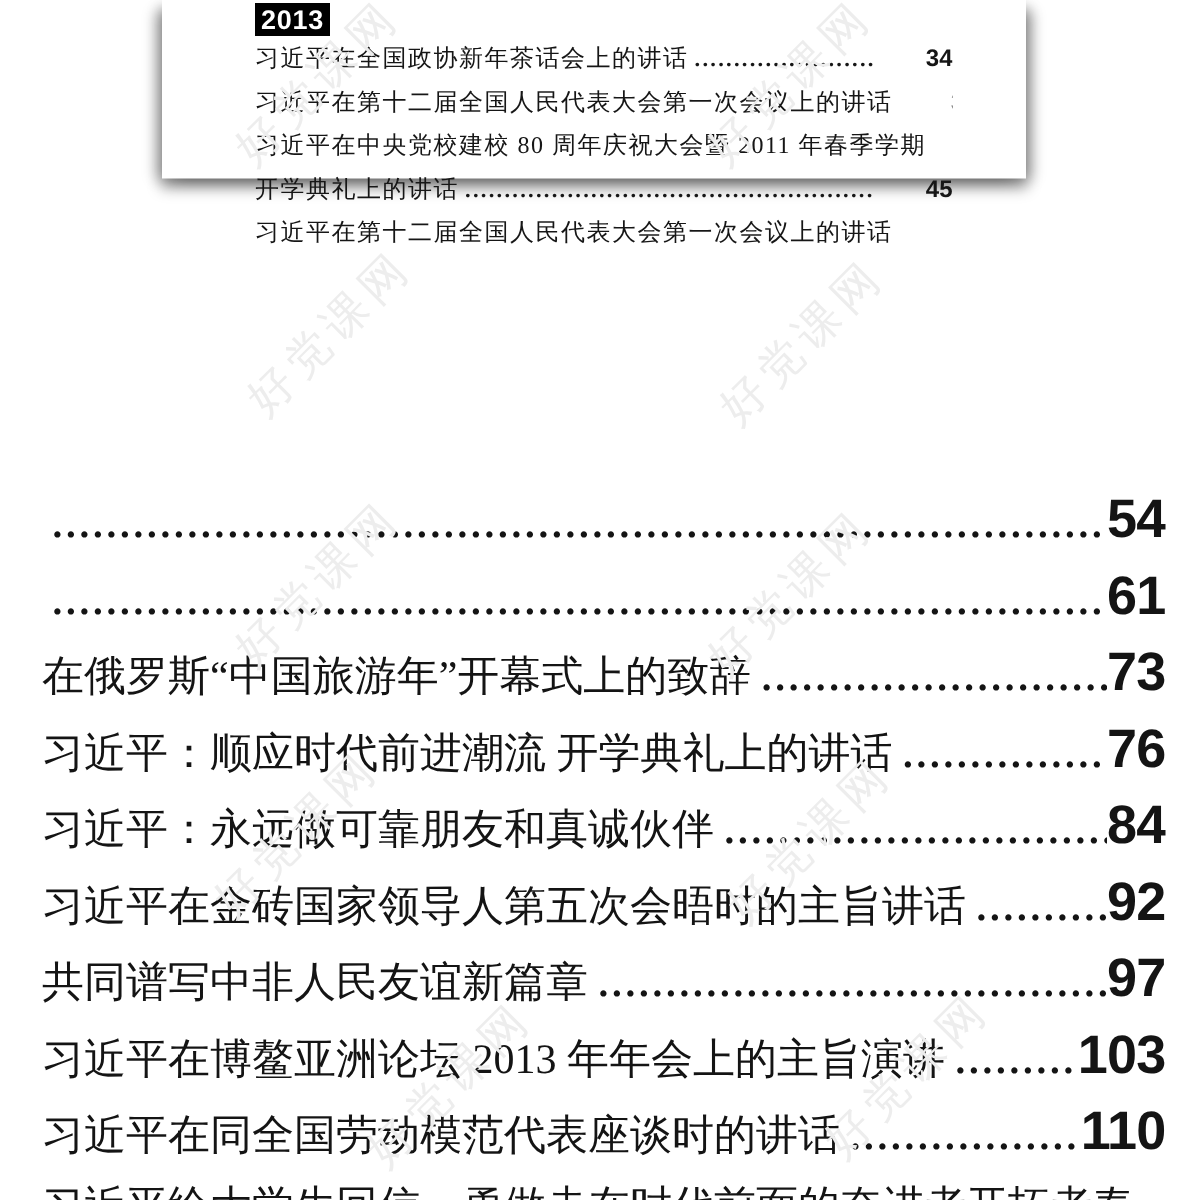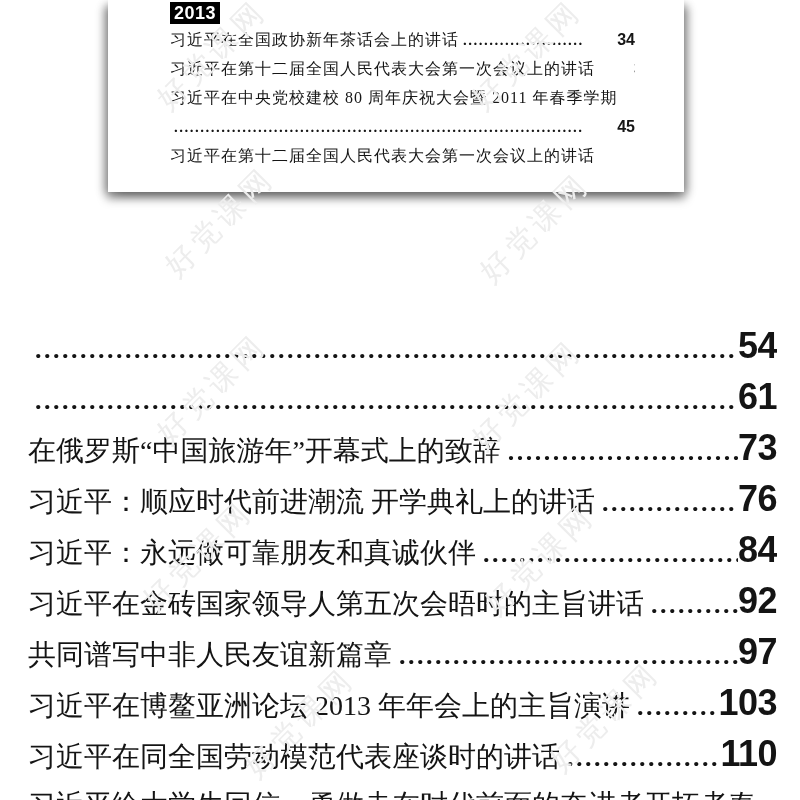--- a/index.html
+++ b/index.html
@@ -13,21 +13,21 @@
   .watermark-layer { position:absolute; inset:0; z-index:3; pointer-events:none; }
   .wm {
     position:absolute; white-space:nowrap;
     transform:translate(-50%,-50%) rotate(-45deg);
     font-family:"Liberation Sans","DejaVu Sans",sans-serif;
     font-size:30px; letter-spacing:5px; color:#ededed;
   }
 
   
   .thumb-page {
-    position:absolute; left:108px; top:0; width:576px; height:192px;
+    position:absolute; left:108px; top:0; width:576px; height:119px;
     background:#ffffff; z-index:2;
     box-shadow:
       0 6px 9px 1px rgba(0,0,0,0.38),
       -7px 4px 9px -3px rgba(0,0,0,0.28),
       7px 4px 9px -3px rgba(0,0,0,0.28);
   }
   .thumb-inner { position:absolute; left:62px; right:49px; top:2px; }
   .year-badge {
     display:inline-block; background:#000; color:#fff;
     font-family:"Liberation Sans","DejaVu Sans",sans-serif;
@@ -88,20 +88,21 @@
     <div class="trow-s toc-row">
       <span class="ttl">习近平在第十二届全国人民代表大会第一次会议上的讲话</span>
       <span class="dots">............................................................................................................................................................................................................................................................................................................</span>
       <span class="pg">37</span>
     </div>
     <div class="trow-s toc-row">
       <span class="ttl">习近平在中央党校建校 80 周年庆祝大会暨 2011 年春季学期</span>
 
     </div>
     <div class="trow-s toc-row">
+      <span class="ttl">开学典礼上的讲话</span>
       <span class="dots">............................................................................................................................................................................................................................................................................................................</span>
       <span class="pg">45</span>
     </div>
     <div class="trow-s toc-row">
       <span class="ttl">习近平在第十二届全国人民代表大会第一次会议上的讲话</span>
 
     </div>
   </div>
 </div>
 

